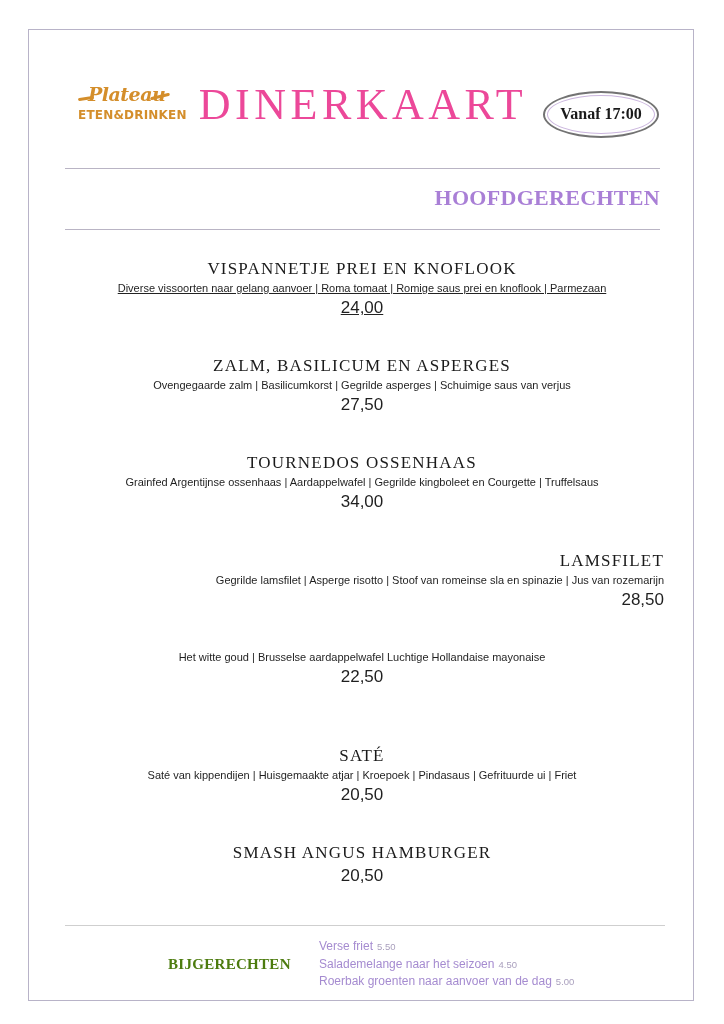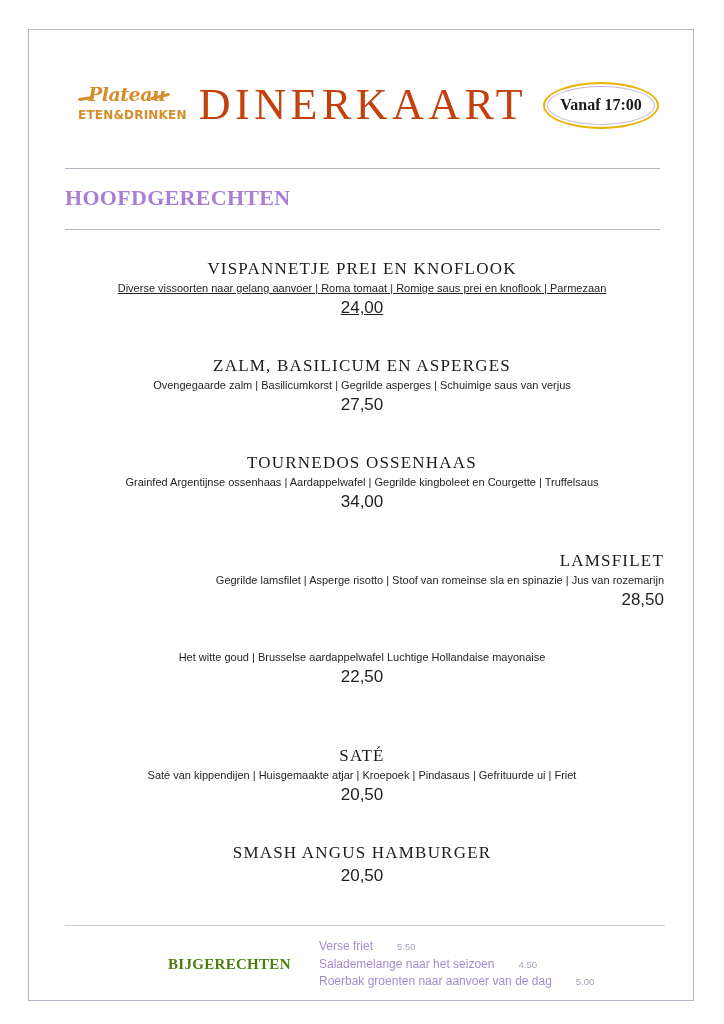--- a/index.html
+++ b/index.html
@@ -27,45 +27,45 @@
       background: #d48e2b; border-radius: 2px; transform: rotate(-14deg);
     }
     .logo .sub {
       position: absolute; left: 2px; top: 25px;
       font-family: "DejaVu Sans", sans-serif; font-weight: bold; font-size: 12px;
       color: #d48e2b; letter-spacing: 0.2px;
     }
 
     .title {
       position: absolute; left: 196px; top: 80px; width: 334px; text-align: center;
-      font-family: "Liberation Serif", serif; font-size: 44px; color: #c2410c;
+      font-family: "Liberation Serif", serif; font-size: 44px; color: #ec4899;
       letter-spacing: 4.5px; line-height: 50px;
     }
 
     .badge {
-      position: absolute; left: 543px; top: 82px; width: 116px; height: 47px;
-      border: 2px solid #eab308; border-radius: 50%;
+      position: absolute; left: 543px; top: 91px; width: 116px; height: 47px;
+      border: 2px solid #737373; border-radius: 50%;
     }
     .badge::after {
       content: ""; position: absolute; left: 2px; top: 2px; right: 2px; bottom: 2px;
       border: 1px solid #cbb6de; border-radius: 50%;
     }
     .badge span {
       position: absolute; left: 0; right: 0; top: 12px; text-align: center;
       font-family: "Liberation Serif", serif; font-weight: bold; font-size: 16px; color: #1a1a1a;
       z-index: 1;
     }
 
     .divider { position: absolute; left: 65px; width: 595px; height: 0; border-top: 1.5px solid #b9b4c4; }
     .divider.d1 { top: 168px; }
     .divider.d2 { top: 229px; }
     .divider.d3 { top: 925px; width: 600px; border-top-color: #cfcfcf; }
 
     .section-title {
-      position: absolute; left: 65px; width: 595px; top: 185px; text-align: left;
+      position: absolute; left: 65px; width: 595px; top: 185px; text-align: right;
       font-family: "Liberation Serif", serif; font-weight: bold; font-size: 22px;
       color: #a97fd6; letter-spacing: 0.3px;
     }
 
     
     .dish { position: absolute; left: 60px; width: 604px; text-align: center; }
     .dish .name {
       display: inline-block; font-family: "Liberation Serif", serif; font-size: 17px;
       letter-spacing: 1.2px; color: #1a1a1a; line-height: 20px;
     }
@@ -83,21 +83,21 @@
     .sides-title {
       position: absolute; left: 168px; top: 956px;
       font-family: "Liberation Serif", serif; font-weight: bold; font-size: 15px;
       color: #4d7c0f; letter-spacing: 0.3px;
     }
     .sides-list { position: absolute; left: 319px; top: 938px; }
     .side-item {
       font-family: "Liberation Sans", sans-serif; font-size: 12px; color: #a58bd0;
       line-height: 16.5px; white-space: nowrap;
     }
-    .side-item .p { font-size: 9.5px; color: #a99fbd; margin-left: 24px; }
+    .side-item .p { font-size: 9.5px; color: #a99fbd; margin-left: 4px; }
   </style>
 </head>
 <body>
 
 <div class="frame"></div>
 
 <div class="logo">
   <div class="swoosh-left"></div>
   <div class="script">Plateau</div>
   <div class="swoosh-right"></div>

